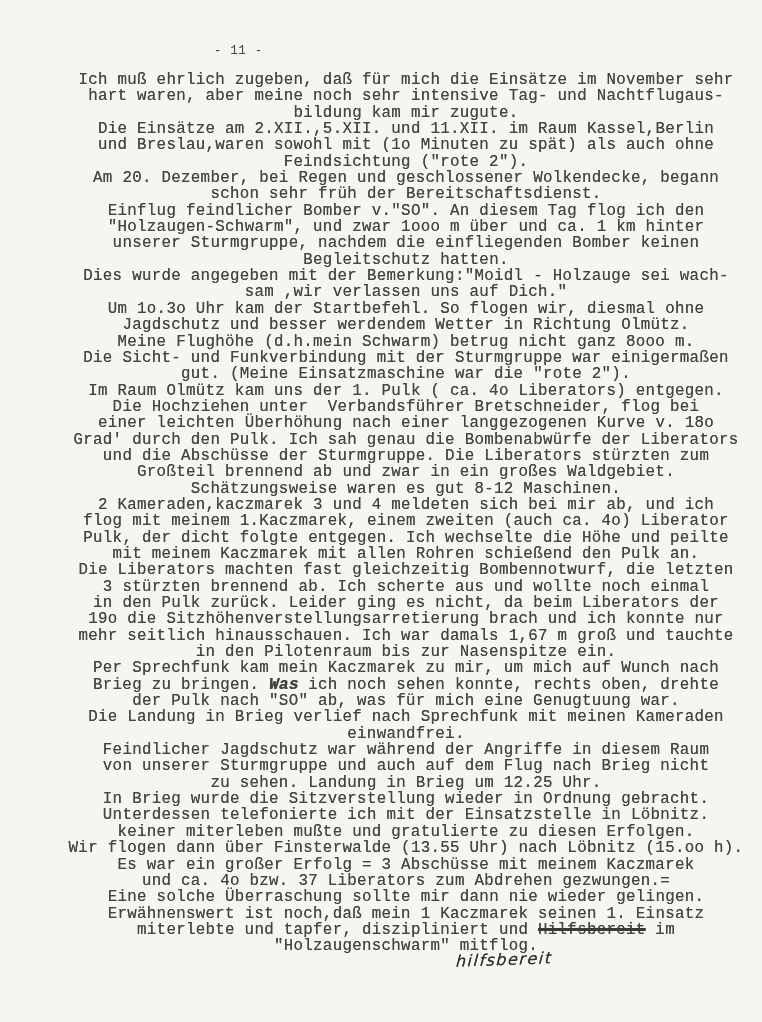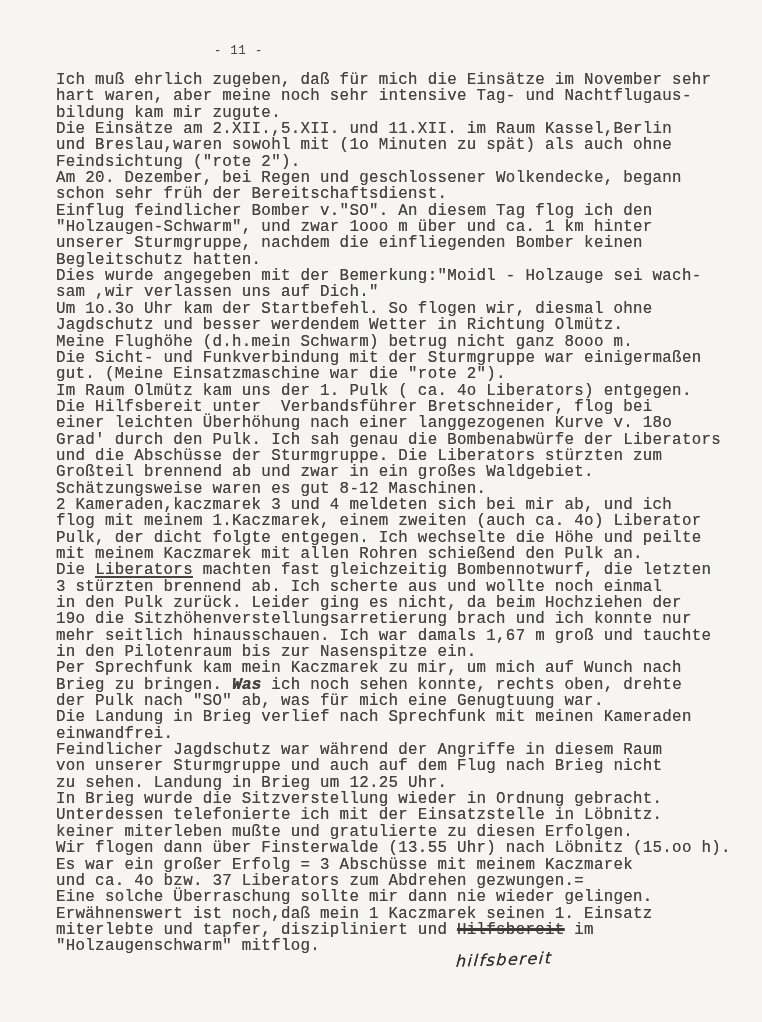--- a/index.html
+++ b/index.html
@@ -28,27 +28,27 @@
   }
   .text-block {
     position: absolute;
     left: 56px;
     top: 72px;
     width: 700px;
     font-size: 15.8px;
     line-height: 16.35px;
     letter-spacing: 0.3px;
     text-shadow: 0 0 0.6px rgba(70,69,63,0.8);
+    text-align: center;
   }
   .line {
     white-space: pre;
     height: 16.35px;
   }
   .seg-underline {
-    text-decoration: underline;
     text-underline-offset: 2px;
     text-decoration-thickness: 1.5px;
     margin-top: 37px;
   }
   .seg-strike {
     text-decoration: line-through;
     text-decoration-thickness: 2.5px;
     text-decoration-color: #3b3a36;
   }
   .seg-bold {
@@ -89,33 +89,33 @@
       <div class="line"><span>unserer Sturmgruppe, nachdem die einfliegenden Bomber keinen</span></div>
       <div class="line"><span>Begleitschutz hatten.</span></div>
       <div class="line"><span>Dies wurde angegeben mit der Bemerkung:"Moidl - Holzauge sei wach-</span></div>
       <div class="line"><span>sam ,wir verlassen uns auf Dich."</span></div>
       <div class="line"><span>Um 1o.3o Uhr kam der Startbefehl. So flogen wir, diesmal ohne</span></div>
       <div class="line"><span>Jagdschutz und besser werdendem Wetter in Richtung Olmütz.</span></div>
       <div class="line"><span>Meine Flughöhe (d.h.mein Schwarm) betrug nicht ganz 8ooo m.</span></div>
       <div class="line"><span>Die Sicht- und Funkverbindung mit der Sturmgruppe war einigermaßen</span></div>
       <div class="line"><span>gut. (Meine Einsatzmaschine war die "rote 2").</span></div>
       <div class="line"><span>Im Raum Olmütz kam uns der 1. Pulk ( ca. 4o Liberators) entgegen.</span></div>
-      <div class="line"><span>Die Hilfsbereit unter  Verbandsführer Bretschneider, flog bei</span></div>
+      <div class="line"><span>Die Hochziehen unter  Verbandsführer Bretschneider, flog bei</span></div>
       <div class="line"><span>einer leichten Überhöhung nach einer langgezogenen Kurve v. 18o</span></div>
       <div class="line"><span>Grad' durch den Pulk. Ich sah genau die Bombenabwürfe der Liberators</span></div>
       <div class="line"><span>und die Abschüsse der Sturmgruppe. Die Liberators stürzten zum</span></div>
       <div class="line"><span>Großteil brennend ab und zwar in ein großes Waldgebiet.</span></div>
       <div class="line"><span>Schätzungsweise waren es gut 8-12 Maschinen.</span></div>
       <div class="line"><span>2 Kameraden,kaczmarek 3 und 4 meldeten sich bei mir ab, und ich</span></div>
       <div class="line"><span>flog mit meinem 1.Kaczmarek, einem zweiten (auch ca. 4o) Liberator</span></div>
       <div class="line"><span>Pulk, der dicht folgte entgegen. Ich wechselte die Höhe und peilte</span></div>
       <div class="line"><span>mit meinem Kaczmarek mit allen Rohren schießend den Pulk an.</span></div>
       <div class="line"><span>Die </span><span class="seg-underline">Liberators</span><span> machten fast gleichzeitig Bombennotwurf, die letzten</span></div>
       <div class="line"><span>3 stürzten brennend ab. Ich scherte aus und wollte noch einmal</span></div>
-      <div class="line"><span>in den Pulk zurück. Leider ging es nicht, da beim Hochziehen der</span></div>
+      <div class="line"><span>in den Pulk zurück. Leider ging es nicht, da beim Liberators der</span></div>
       <div class="line"><span>19o die Sitzhöhenverstellungsarretierung brach und ich konnte nur</span></div>
       <div class="line"><span>mehr seitlich hinausschauen. Ich war damals 1,67 m groß und tauchte</span></div>
       <div class="line"><span>in den Pilotenraum bis zur Nasenspitze ein.</span></div>
       <div class="line"><span>Per Sprechfunk kam mein Kaczmarek zu mir, um mich auf Wunch nach</span></div>
       <div class="line"><span>Brieg zu bringen. </span><span class="seg-bold">Was</span><span> ich noch sehen konnte, rechts oben, drehte</span></div>
       <div class="line"><span>der Pulk nach "SO" ab, was für mich eine Genugtuung war.</span></div>
       <div class="line"><span>Die Landung in Brieg verlief nach Sprechfunk mit meinen Kameraden</span></div>
       <div class="line"><span>einwandfrei.</span></div>
       <div class="line"><span>Feindlicher Jagdschutz war während der Angriffe in diesem Raum</span></div>
       <div class="line"><span>von unserer Sturmgruppe und auch auf dem Flug nach Brieg nicht</span></div>

